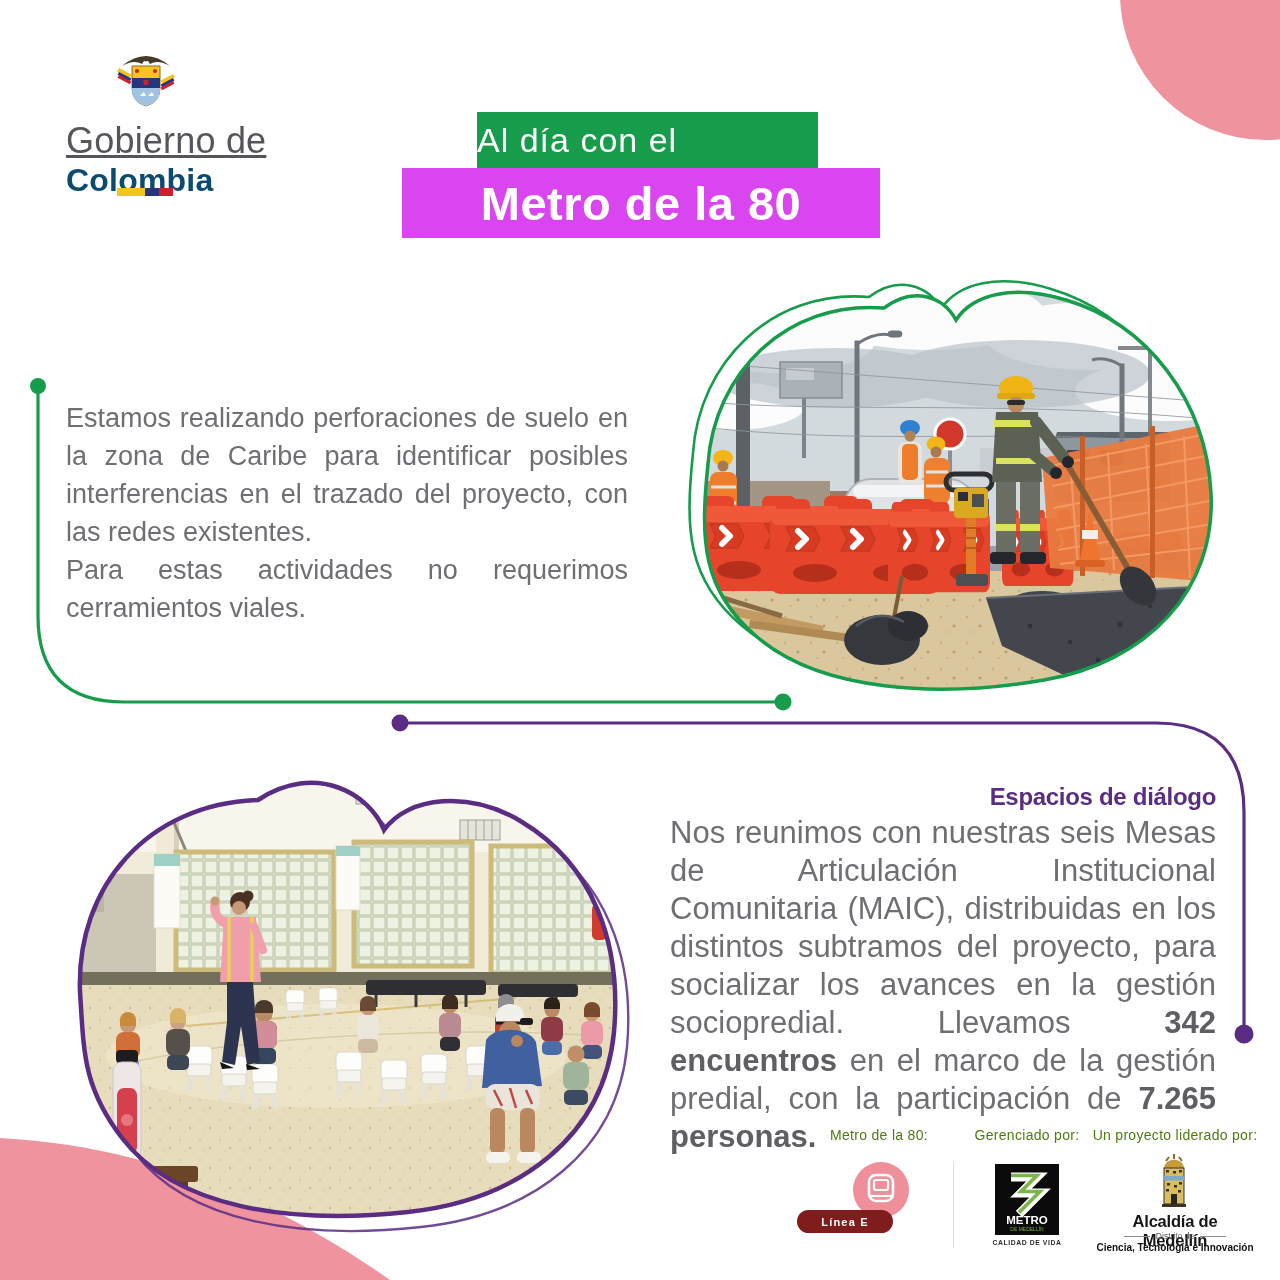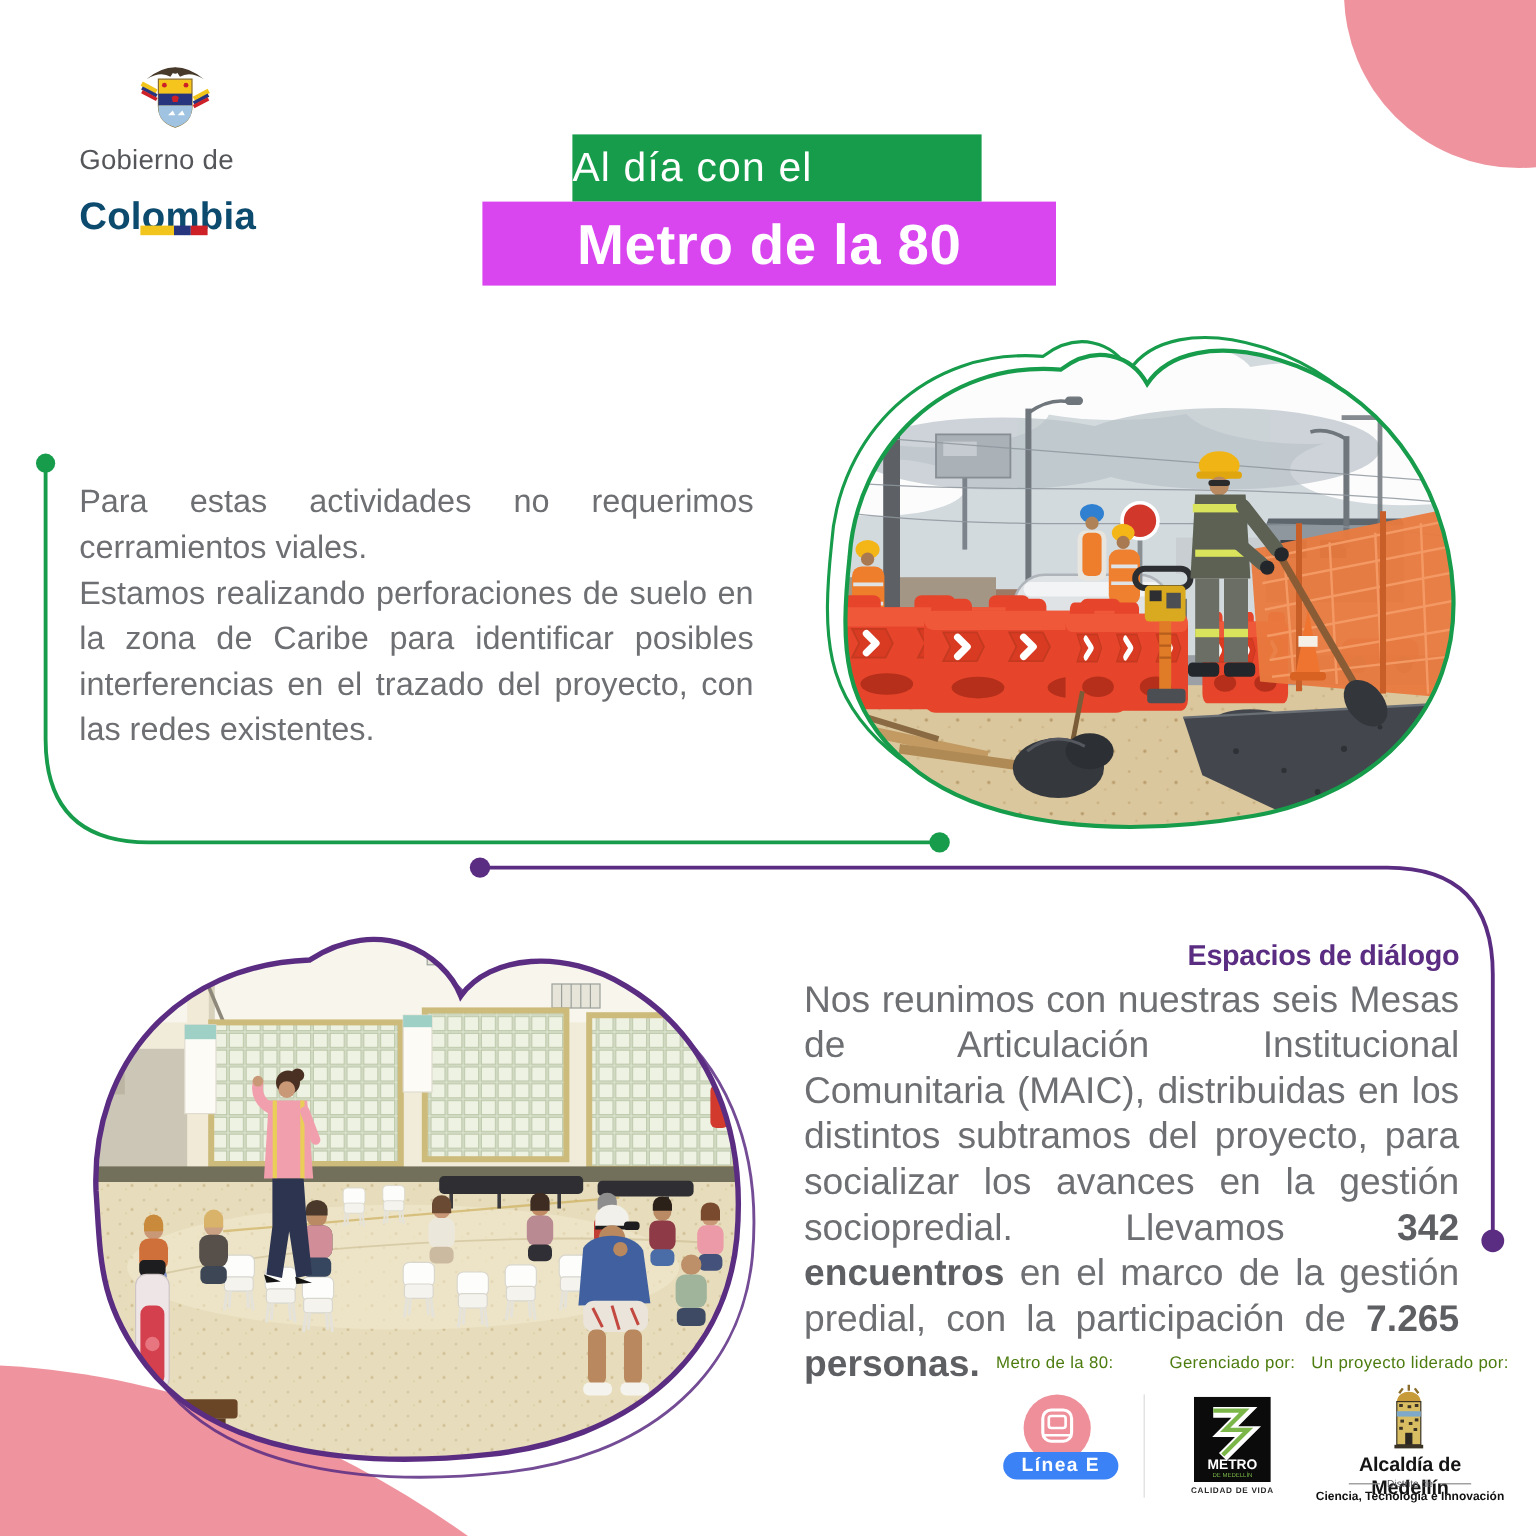--- a/index.html
+++ b/index.html
@@ -6,21 +6,21 @@
   #canvas{position:relative;width:1280px;height:1280px;overflow:hidden;background:#ffffff;
           font-family:"Liberation Sans", sans-serif;}
   .abs{position:absolute;}
   
   .blob-tr{left:1120px;top:-152px;width:292px;height:292px;border-radius:50%;background:#EF949F;}
   .blob-bl{left:0;top:1098px;}
   
   .connectors{left:0;top:0;pointer-events:none;}
   
   .gov-crest{left:113px;top:50px;}
-  .gov-line1{left:66px;top:120px;font-size:23px;color:#55565A;letter-spacing:.2px;}
+  .gov-line1{left:66px;top:120px;font-size:36px;color:#55565A;letter-spacing:.2px;text-decoration:underline;}
   .gov-line2{left:66px;top:162px;font-size:32px;font-weight:bold;color:#0c4a6e;letter-spacing:.2px;}
   .gov-flag{left:117px;top:188px;width:56px;height:8px;display:flex;}
   .gov-flag .fy{flex:2;background:#F2C51D;}
   .gov-flag .fb{flex:1;background:#27357E;}
   .gov-flag .fr{flex:1;background:#CE2027;}
   
   .banner-green{left:477px;top:112px;width:341px;height:56px;background:#169C4B;color:#fff;
                 display:flex;align-items:center;justify-content:flex-start;font-size:34px;letter-spacing:1px;}
   .banner-pink{left:402px;top:168px;width:478px;height:70px;background:#d946ef;color:#fff;
                display:flex;align-items:center;justify-content:center;font-size:47px;font-weight:800;letter-spacing:.5px;}
@@ -35,22 +35,22 @@
   
   #photo1{left:650px;top:246px;}
   #photo2{left:36px;top:734px;}
   
   .f-label{font-size:14px;color:#4d7c0f;letter-spacing:.3px;text-align:center;}
   .f-label1{left:799px;top:1127px;width:160px;}
   .f-label2{left:947px;top:1127px;width:160px;}
   .f-label3{left:1090px;top:1127px;width:170px;}
   .linea-circle{left:853px;top:1162px;width:56px;height:56px;border-radius:50%;background:#EE8F9A;
                 display:flex;align-items:center;justify-content:center;}
-  .linea-pill{left:836px;top:1210px;width:96px;height:23px;border-radius:12px;background:#3b82f6;color:#fff;
-              display:flex;align-items:center;justify-content:center;font-size:16px;font-weight:bold;letter-spacing:1.2px;}
+  .linea-pill{left:797px;top:1210px;width:96px;height:23px;border-radius:12px;background:#7f1d1d;color:#fff;
+              display:flex;align-items:center;justify-content:center;font-size:11px;font-weight:bold;letter-spacing:1.2px;}
   .f-divider{left:953px;top:1162px;width:1px;height:86px;background:#DCDCDC;}
   .metro-box{left:995px;top:1164px;}
   .metro-tag{left:985px;top:1239px;width:84px;text-align:center;font-size:6.8px;font-weight:bold;color:#2B2B2B;letter-spacing:.6px;}
   .alc-emblem{left:1152px;top:1152px;}
   .alc-name{left:1100px;top:1212px;width:150px;text-align:center;font-size:16.5px;font-weight:800;color:#151515;letter-spacing:-.2px;}
   .alc-dist{left:1100px;top:1231px;width:150px;display:flex;align-items:center;justify-content:center;gap:6px;
             font-size:8.5px;color:#55565A;}
   .alc-dist::before,.alc-dist::after{content:"";width:26px;height:1px;background:#8a8a8a;}
   .alc-sub{left:1092px;top:1242px;width:166px;text-align:center;font-size:10px;font-weight:bold;color:#111;}
 </style>
@@ -105,22 +105,22 @@
   </div>
 
   <div class="abs banner-green">
     <span>Al día con el</span>
   </div>
   <div class="abs banner-pink">
     <span>Metro de la 80</span>
   </div>
 
   <div class="abs nichos-text">
+    <p class="body-text">Estamos realizando perforaciones de suelo en la zona de Caribe para identificar posibles interferencias en el trazado del proyecto, con las redes existentes.</p>
     <p class="body-text">Para estas actividades no requerimos cerramientos viales.</p>
-    <p class="body-text">Estamos realizando perforaciones de suelo en la zona de Caribe para identificar posibles interferencias en el trazado del proyecto, con las redes existentes.</p>
   </div>
 
   <svg id="photo1" class="abs" width="586" height="458" viewBox="0 0 586 458" role="img" aria-label="Cuadrilla de obreros con cascos y ropa reflectiva compacta y palea asfalto junto a barreras viales rojas, malla naranja y un carrotanque.">
     <defs>
       <clipPath id="blob1">
         <path d="M58,218 C64,128 136,54 234,62 C263,40 293,50 306,74 C323,48 364,38 416,54 C497,78 556,154 561,247 C566,344 498,416 394,434 C289,452 170,446 106,390 C52,344 50,294 58,218 Z"></path>
       </clipPath>
       <pattern id="sand" width="26" height="26" patternUnits="userSpaceOnUse">
         <rect width="26" height="26" fill="#DBC79D"></rect>
         <circle cx="5" cy="7" r="1.2" fill="#C8AF80"></circle>

